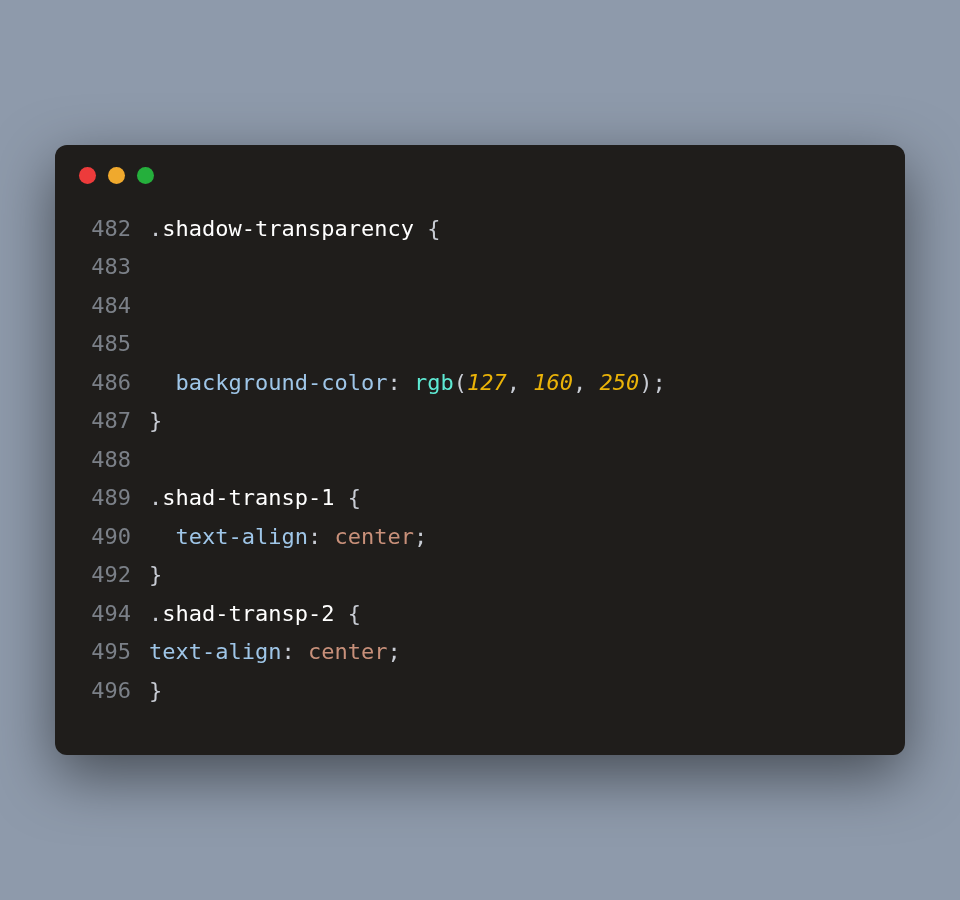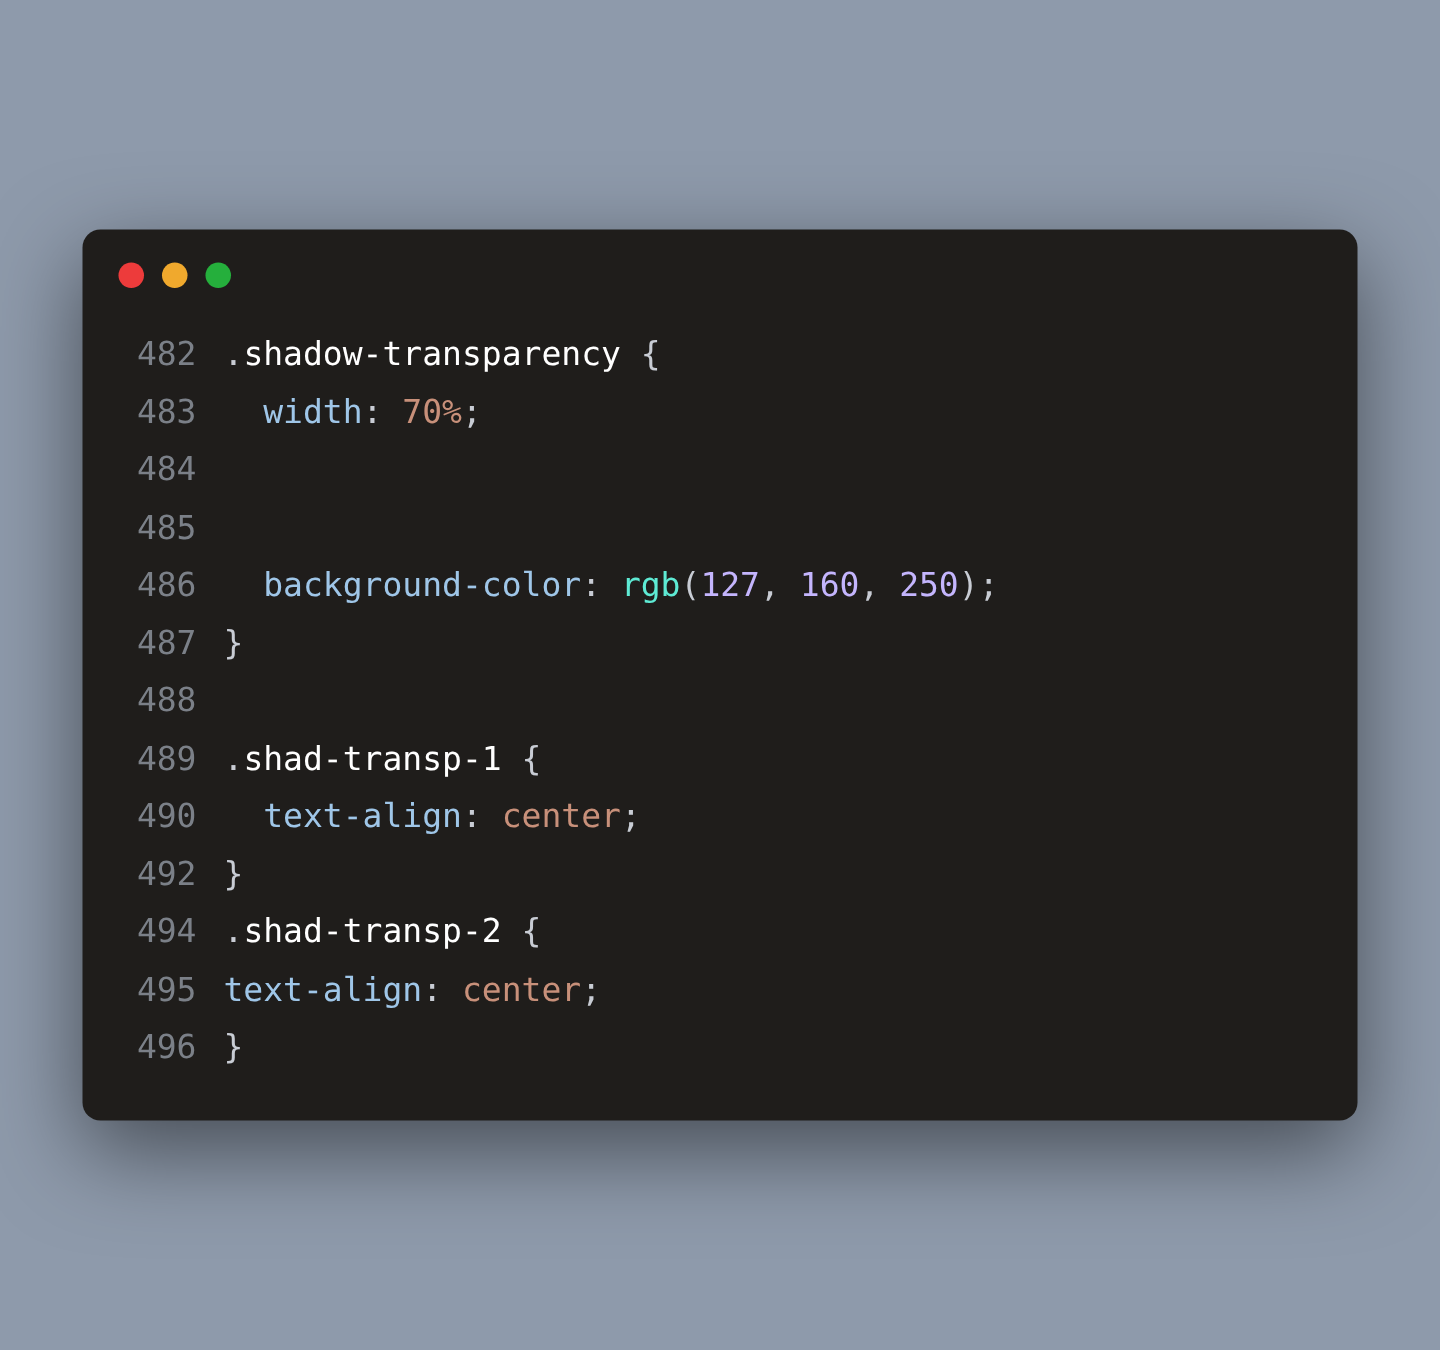--- a/index.html
+++ b/index.html
@@ -15,21 +15,21 @@
       align-items: center;
       justify-content: center;
       font-family: 'SF Mono', 'Monaco', 'Menlo', 'Consolas', monospace;
     }
     .window {
       width: 850px;
       background: #1f1d1b;
       border-radius: 12px;
       box-shadow: 0 20px 60px rgba(0,0,0,0.5);
       overflow: hidden;
-      padding-bottom: 20px;
+      padding-bottom: 37px;
     }
     .titlebar {
       display: flex;
       align-items: center;
       gap: 12px;
       padding: 22px 24px 18px 24px;
     }
     .dot {
       width: 17px;
       height: 17px;
@@ -59,36 +59,36 @@
     .code {
       color: #c8ccd4;
     }
     .punct { color: #c8ccd4; }
     .selector { color: #ffffff; }
     .prop { color: #9fc6e8; }
     .colon { color: #c8ccd4; }
     .unit { color: #c8907a; }
     .semi { color: #c8ccd4; }
     .func { color: #5eead4; }
-    .num { color: #c4b5fd; }
+    .num { color: #eab308; font-style: italic; }
     .comma { color: #c8ccd4; }
     .dot-sel { color: #c8ccd4; }
   </style>
 </head>
 <body>
 
 <div class="window">
   <div class="titlebar">
     <div class="dot red"></div>
     <div class="dot yellow"></div>
     <div class="dot green"></div>
   </div>
   <div class="editor" id="editor">
       <div class="line"><span class="gutter">482</span><span class="code"><span class="dot-sel">.</span><span class="selector">shadow-transparency</span><span class="punct"> </span><span class="punct">{</span></span></div>
-      <div class="line"><span class="gutter">483</span><span class="code"><span class="punct">  </span><span class="prop">width</span><span class="colon">:</span><span class="punct"> </span><span class="unit">70%</span><span class="semi">;</span></span></div>
+      <div class="line"><span class="gutter">483</span></div>
       <div class="line"><span class="gutter">484</span></div>
       <div class="line"><span class="gutter">485</span></div>
       <div class="line"><span class="gutter">486</span><span class="code"><span class="punct">  </span><span class="prop">background-color</span><span class="colon">:</span><span class="punct"> </span><span class="func">rgb</span><span class="punct">(</span><span class="num">127</span><span class="comma">,</span><span class="punct"> </span><span class="num">160</span><span class="comma">,</span><span class="punct"> </span><span class="num">250</span><span class="punct">)</span><span class="semi">;</span></span></div>
       <div class="line"><span class="gutter">487</span><span class="code"><span class="punct">}</span></span></div>
       <div class="line"><span class="gutter">488</span><span class="code">&nbsp;</span></div>
       <div class="line"><span class="gutter">489</span><span class="code"><span class="dot-sel">.</span><span class="selector">shad-transp-1</span><span class="punct"> </span><span class="punct">{</span></span></div>
       <div class="line"><span class="gutter">490</span><span class="code"><span class="punct">  </span><span class="prop">text-align</span><span class="colon">:</span><span class="punct"> </span><span class="unit">center</span><span class="semi">;</span></span></div>
       <div class="line"><span class="gutter">492</span><span class="code"><span class="punct">}</span></span></div>
       <div class="line"><span class="gutter">494</span><span class="code"><span class="dot-sel">.</span><span class="selector">shad-transp-2</span><span class="punct"> </span><span class="punct">{</span></span></div>
       <div class="line"><span class="gutter">495</span><span class="code"><span class="prop">text-align</span><span class="colon">:</span><span class="punct"> </span><span class="unit">center</span><span class="semi">;</span></span></div>

